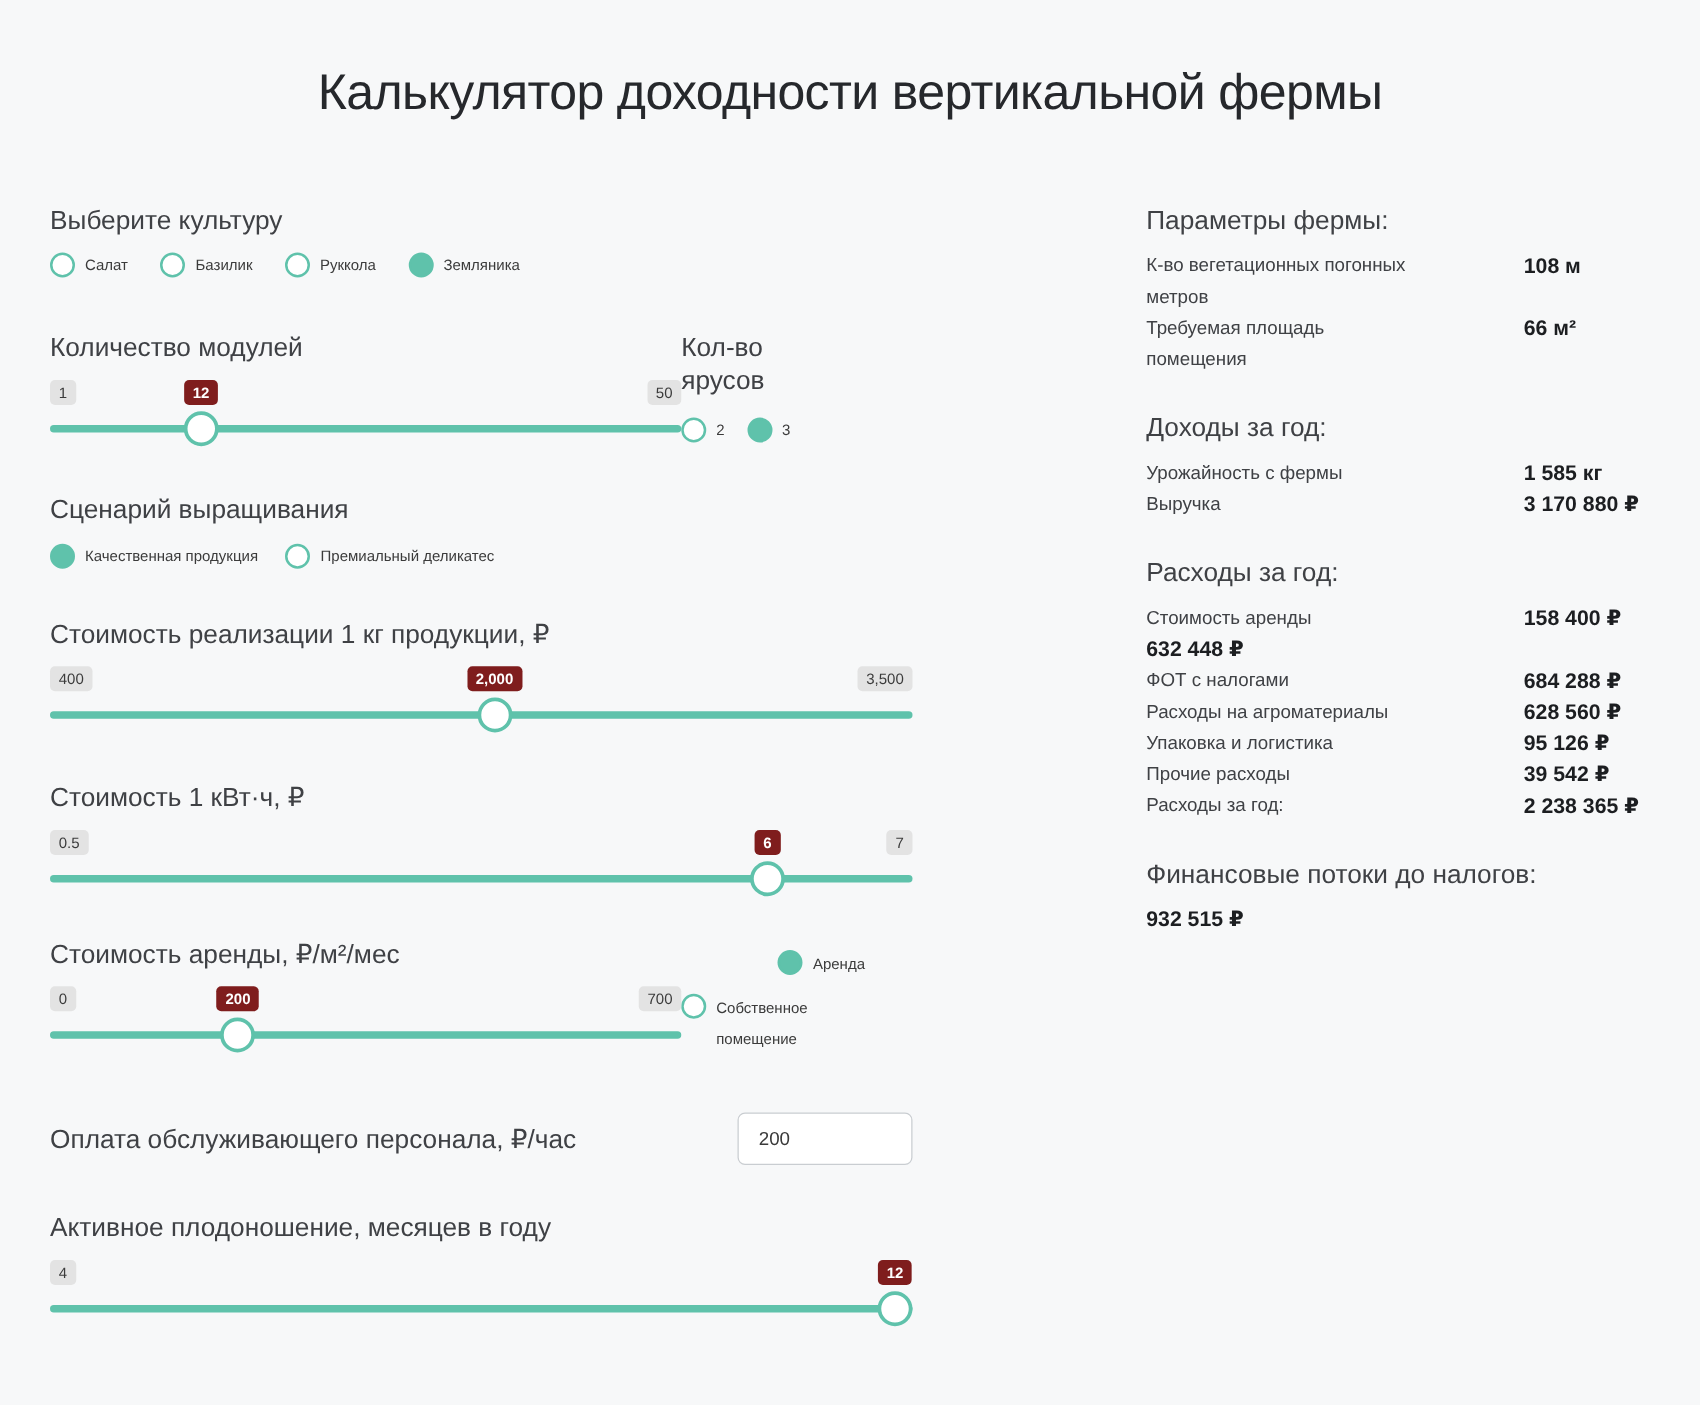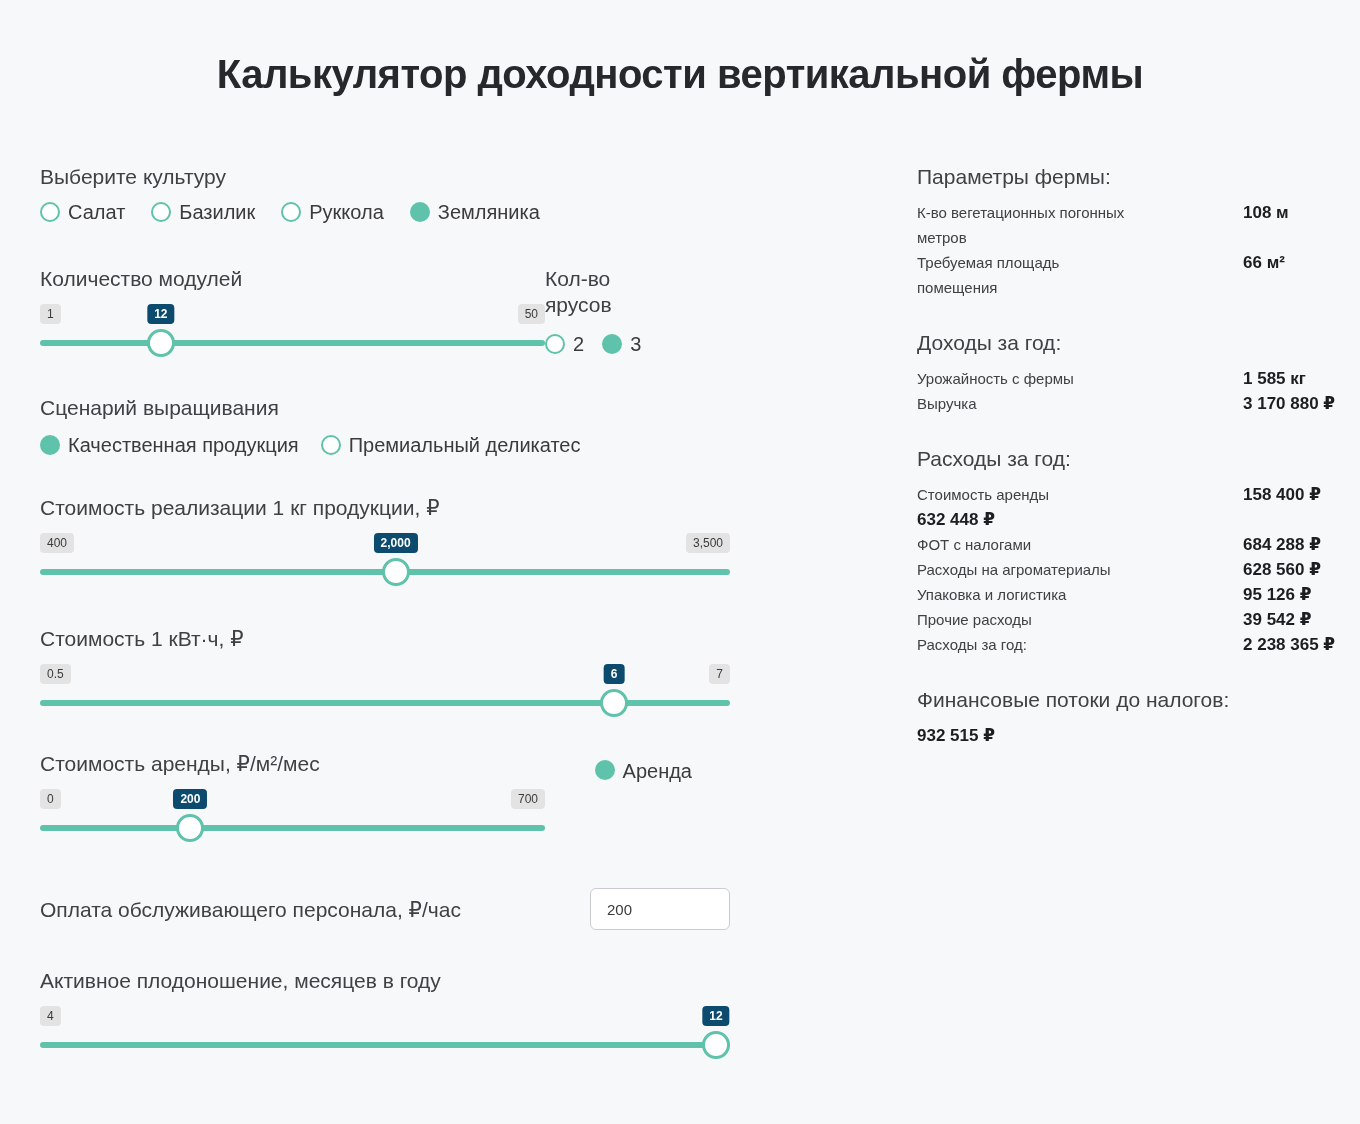--- a/index.html
+++ b/index.html
@@ -6,54 +6,54 @@
   html,body { margin:0; padding:0; }
   body {
     width:1360px; height:1124px;
     background:#f7f8f9;
     font-family:"Liberation Sans","DejaVu Sans",sans-serif;
     color:#333; overflow:hidden;
   }
   .page { padding:48px 40px 0; }
   .title {
     margin:0; text-align:center;
-    font-size:40px; line-height:52px; font-weight:700;
+    font-size:40px; line-height:52px; font-weight:400;
     letter-spacing:-0.5px; color:#26282c;
   }
   .content { display:flex; margin-top:64px; }
   .left  { width:690px; flex:none; }
   .right { width:432px; flex:none; margin-left:158px; }
 
   .sec-heading {
     font-size:21px; line-height:26px; font-weight:400;
     color:#3f4145; white-space:pre-line;
   }
 
   
   .radio-row { display:flex; gap:26px; margin-top:12px; }
   .radio { display:flex; align-items:center; gap:8px; cursor:pointer; }
   .radio .dot {
     width:20px; height:20px; border-radius:50%;
     border:2px solid #5fc2ab; background:#fff; flex:none;
   }
   .radio.on .dot { background:#5fc2ab; border-color:#5fc2ab; }
-  .radio-label { font-size:20px; color:#3b3b3b; line-height:20px; }
+  .radio-label { font-size:12px; color:#3b3b3b; line-height:20px; }
 
   
   .slider-labels { position:relative; height:20px; margin-top:12px; }
   .badge {
     position:absolute; top:0;
     font-size:12px; line-height:14px; padding:3px 7px;
     border-radius:4px; background:#e3e3e3; color:#3b3b3b;
     white-space:nowrap;
   }
   .badge-min { left:0; }
   .badge-max { right:0; }
   .badge-value {
-    background:#0c4a6e; color:#fff; font-weight:700;
+    background:#7f1d1d; color:#fff; font-weight:700;
     transform:translateX(-50%); z-index:2;
   }
   .slider-row { position:relative; height:28px; margin-top:5px; cursor:pointer; }
   .track {
     position:absolute; left:0; right:0; top:11px; height:6px;
     border-radius:3px; background:#5fc2ab;
   }
   .handle {
     position:absolute; top:0; width:28px; height:28px; border-radius:50%;
     background:#fff; border:3px solid #5fc2ab; z-index:1; cursor:grab;
@@ -80,21 +80,21 @@
   .text-input {
     margin-left:auto; width:140px; height:42px;
     border:1px solid #c9cdd1; border-radius:6px; background:#fff;
     padding:0 16px; font-size:15px; color:#3b3b3b;
     font-family:"Liberation Sans","DejaVu Sans",sans-serif;
   }
 
   
   .res-section { margin-bottom:30px;margin-left:29px; }
   .res-heading { font-size:21px; line-height:26px; color:#3f4145; margin:0 0 10px; font-weight:400; }
-  .res-row { display:flex; align-items:flex-start;gap:24px; }
+  .res-row { display:flex; align-items:flex-start; }
   .res-label {
     width:250px; margin-right:52px; flex:none;
     font-size:15px; line-height:25px; color:#3f4145; white-space:pre-line;
   }
   .res-value { font-size:17px; line-height:25px; font-weight:700; color:#1c1e21; white-space:nowrap; }
   .cash-value { font-size:17px; line-height:25px; font-weight:700; color:#1c1e21; margin-top:6px; }
 </style>
 </head>
 <body>
 
@@ -208,20 +208,24 @@
             <div class="track"></div>
             <div class="handle" style="left: calc(28.6% - 8px);"></div>
           </div>
         </div>
         <div class="side-col">
           <div class="rent-radios">
             <div class="radio on">
               <span class="dot"></span>
               <span class="radio-label">Аренда</span>
             </div>
+            <div class="radio">
+              <span class="dot"></span>
+              <span class="radio-label">Собственное помещение</span>
+            </div>
           </div>
         </div>
       </div>
 
       <div class="sec s7 input-row">
         <div class="sec-heading">Оплата обслуживающего персонала, ₽/час</div>
         <input class="text-input" type="text" value="200" style="">
       </div>
 
       <div class="sec s8">

